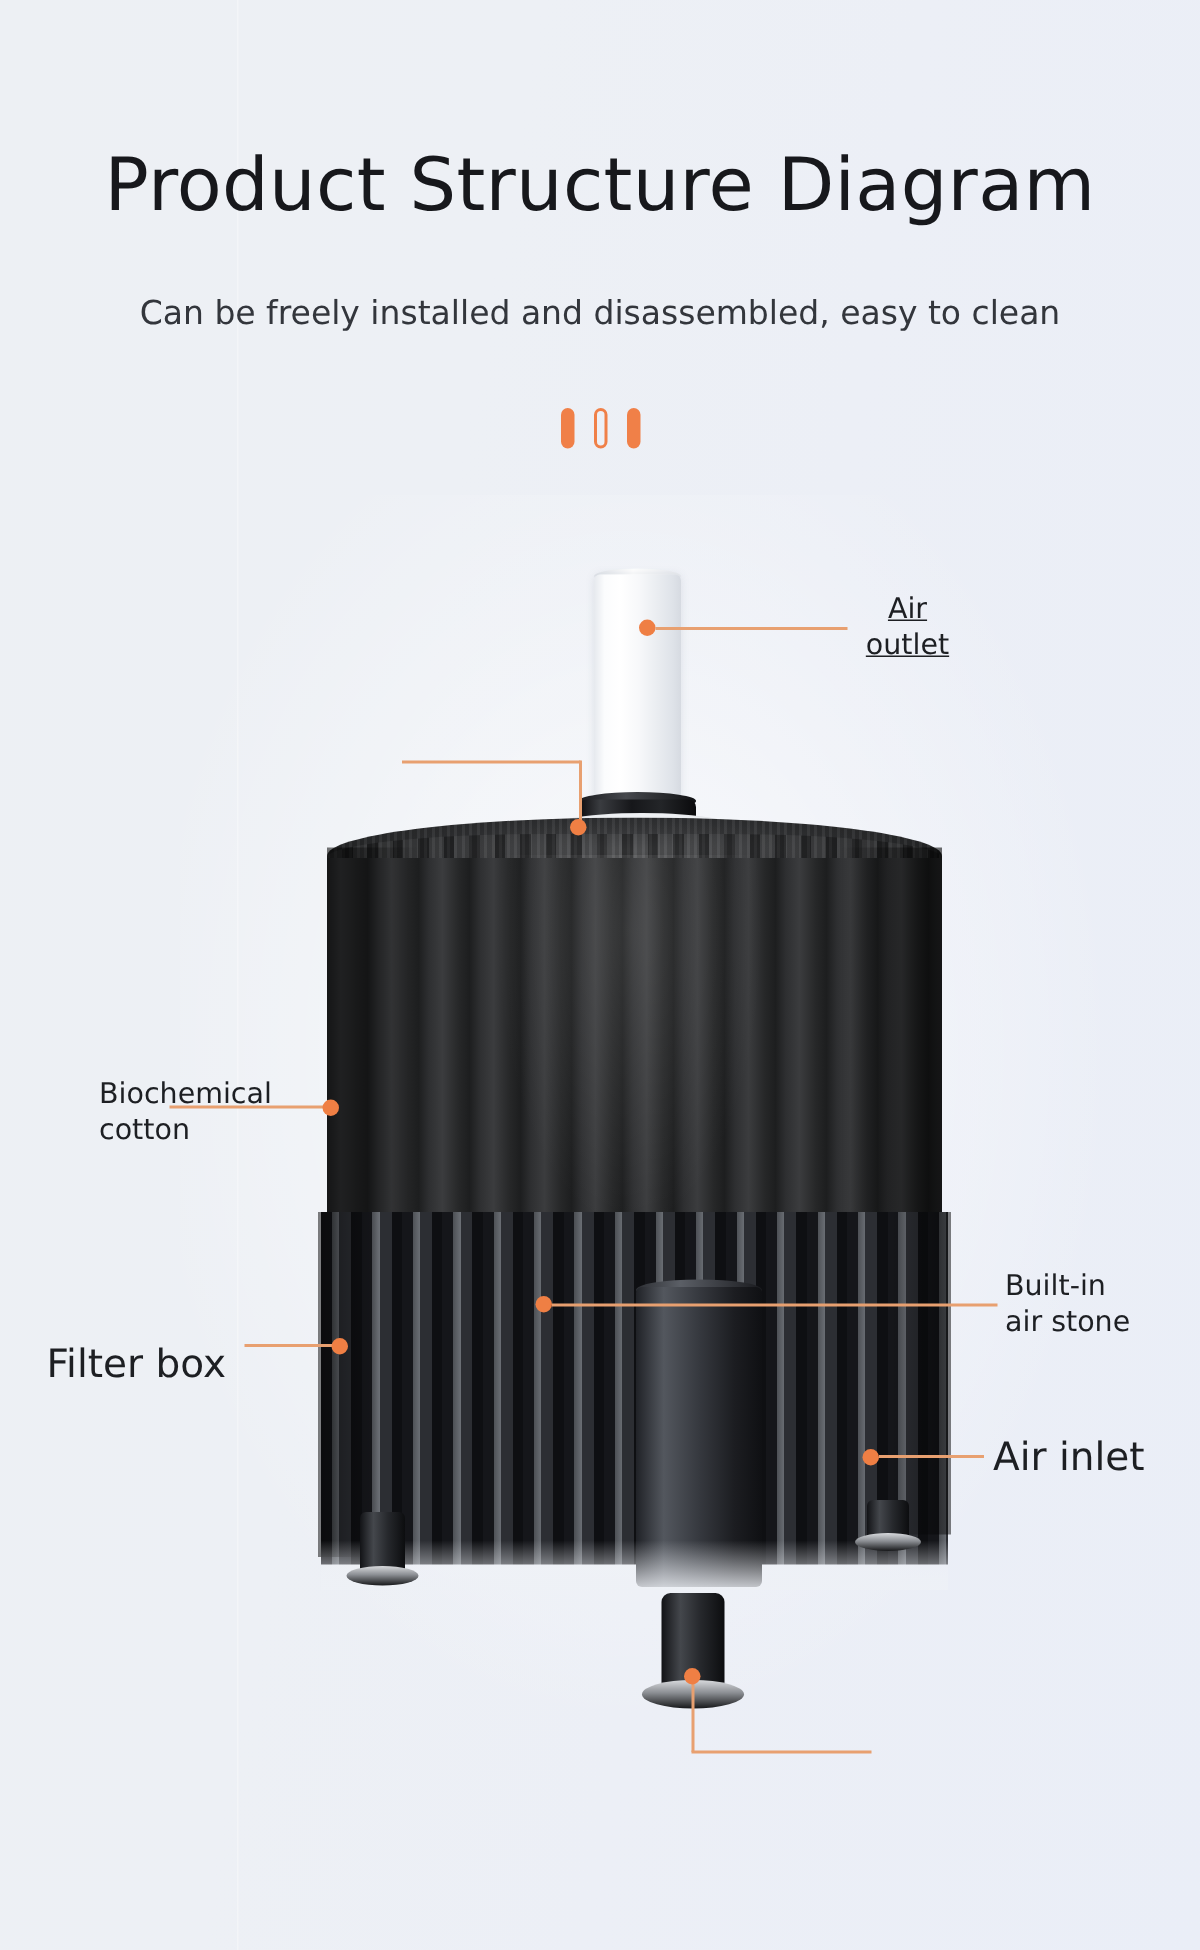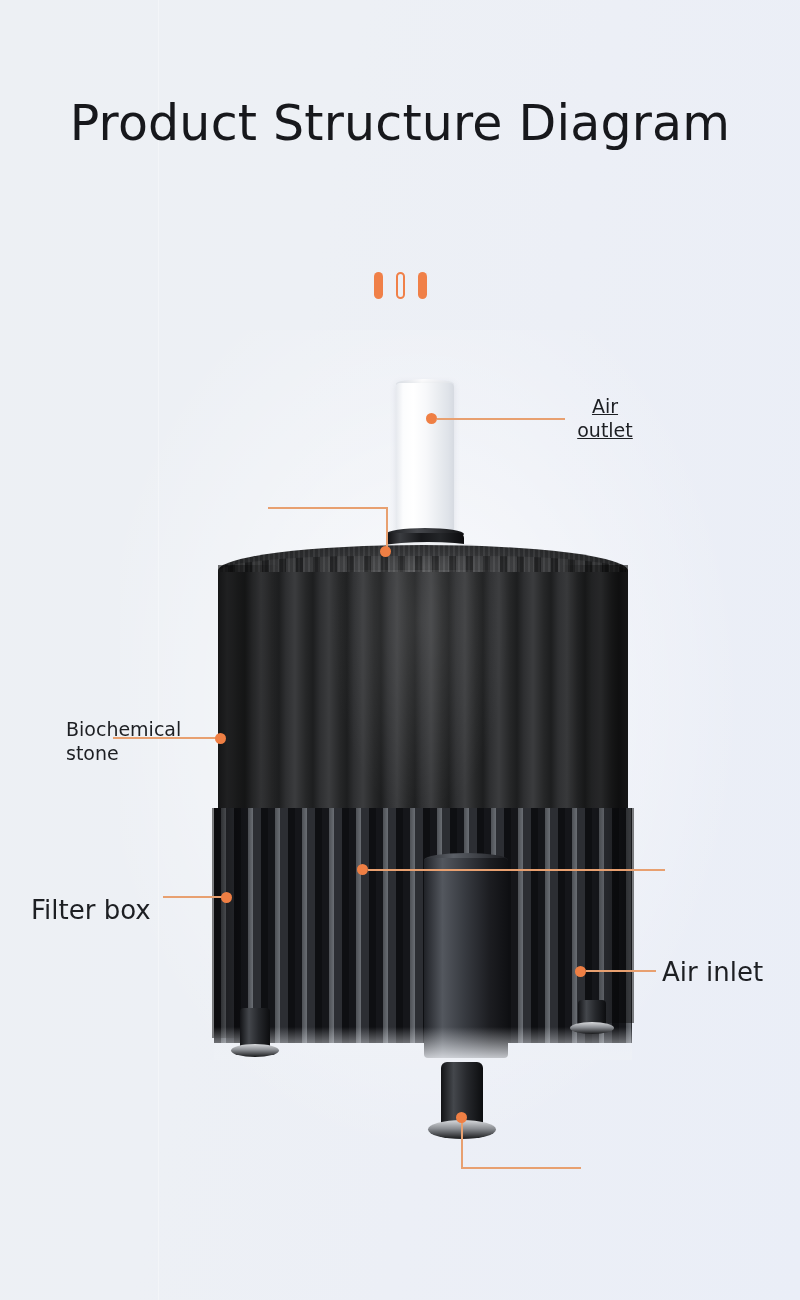--- a/index.html
+++ b/index.html
@@ -255,20 +255,21 @@
 </style>
 </head>
 <body>
 
 <div class="page">
 
   <div class="bg-seam"></div>
   <div class="bg-glow"></div>
 
   <div class="title">Product Structure Diagram</div>
+  <div class="subtitle">Can be freely installed and disassembled, easy to clean</div>
 
   <div class="bars">
     <div class="bar"></div>
     <div class="bar hollow"></div>
     <div class="bar"></div>
   </div>
 
   <div class="product">
     <div class="tube-top"></div>
     <div class="tube"></div>
@@ -303,28 +304,30 @@
   <div class="lbl center" style="left:545px; top:394px; width:120px;text-decoration:underline;">Air
 outlet</div>
 
   <div class="leader h" style="left:268px; top:507px; width:119px;"></div>
   <div class="leader v" style="left:386px; top:507px; height:45px;"></div>
   <div class="dot" style="left:380px; top:546px;"></div>
 
   <div class="leader h" style="left:113px; top:737px; width:110px;"></div>
   <div class="dot" style="left:215px; top:733px;"></div>
   <div class="lbl left" style="left:66px; top:717px; width:160px;">Biochemical
-stone</div>
+cotton</div>
 
   <div class="leader h" style="left:163px; top:896px; width:65px;"></div>
   <div class="dot" style="left:221px; top:892px;"></div>
   <div class="lbl big left" style="left:31px; top:879px; width:140px;margin-top:16px;">Filter box</div>
 
   <div class="leader h" style="left:368px; top:869px; width:297px;"></div>
   <div class="dot" style="left:357px; top:864px;"></div>
+  <div class="lbl left" style="left:670px; top:845px; width:125px;">Built-in
+air stone</div>
 
   <div class="leader h" style="left:586px; top:970px; width:70px;"></div>
   <div class="dot" style="left:575px; top:966px;"></div>
   <div class="lbl big left" style="left:662px; top:957px; width:140px;">Air inlet</div>
 
   <div class="leader v" style="left:461px; top:1122px; height:46px;"></div>
   <div class="leader h" style="left:461px; top:1167px; width:120px;"></div>
   <div class="dot" style="left:456px; top:1112px;"></div>
 
 </div>

